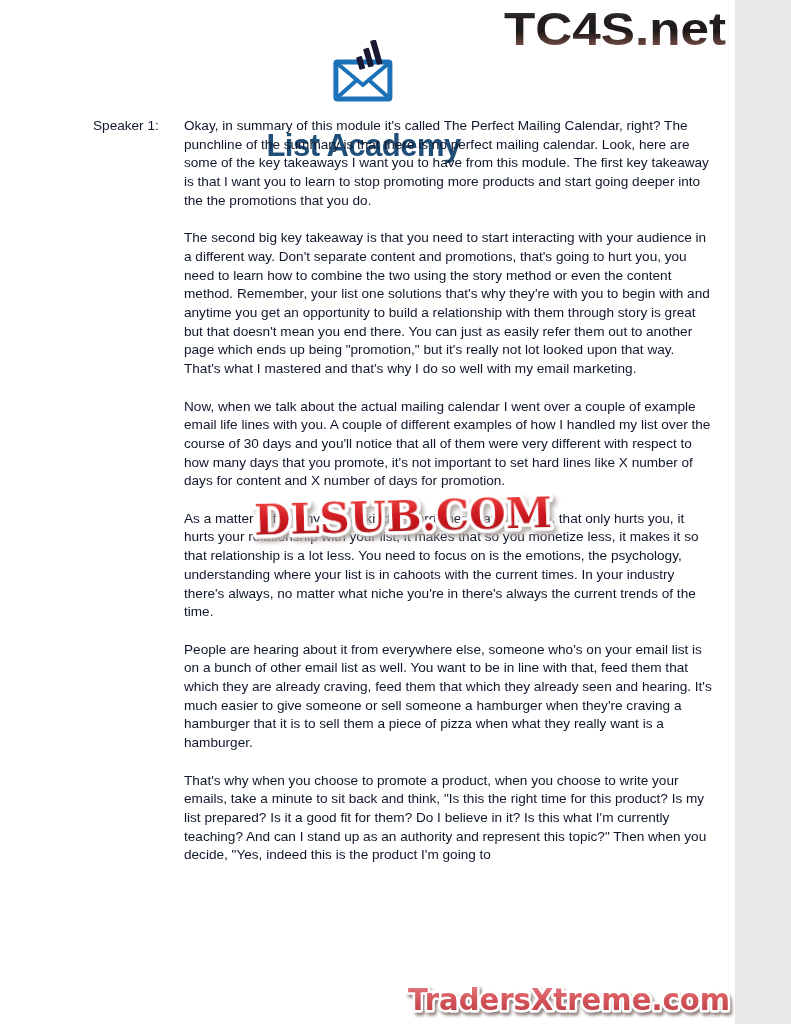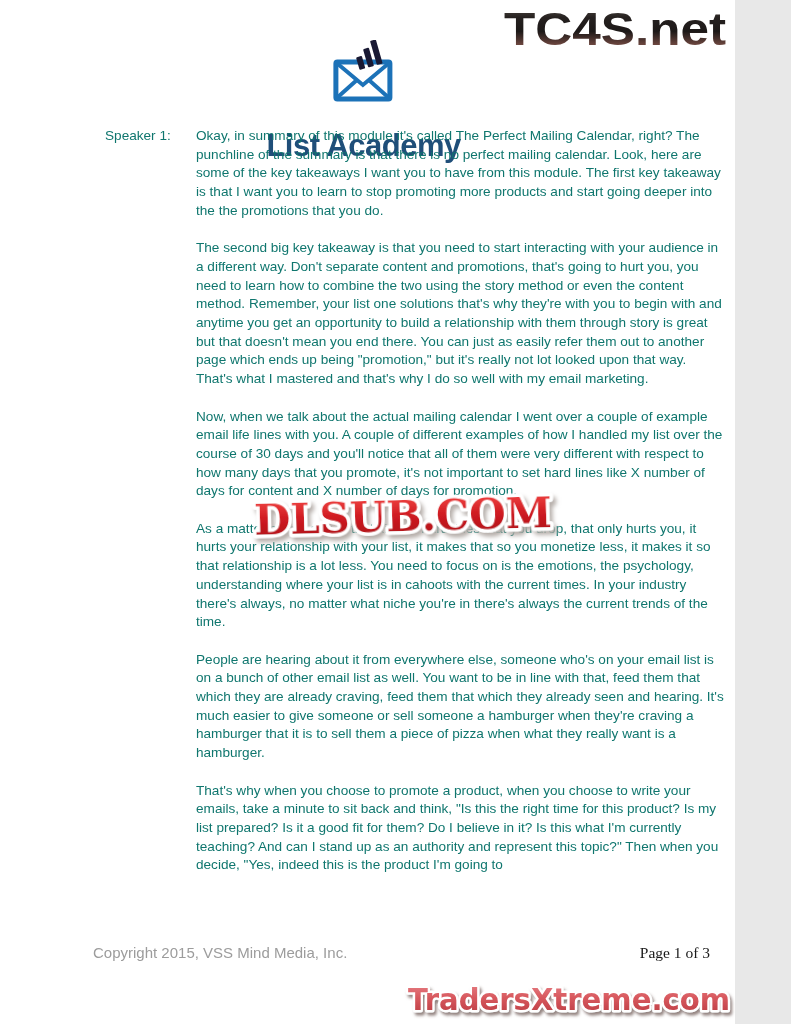--- a/index.html
+++ b/index.html
@@ -38,27 +38,26 @@
     font-weight: bold;
     color: #1f4e79;
     letter-spacing: -0.5px;
     padding-top: 14px;
   }
 
   
   .transcript {
     position: absolute;
     left: 93px;
-    top: 127px;
+    top: 117px;
     width: 620px;
     display: flex;
-    color: #0f766e;
+    color: #0f172a;
     font-size: 13.6px;
     line-height: 18.7px;
-    margin-left: 12px;
   }
   .speaker-col { width: 91px; flex-shrink: 0; }
   .para-col { width: 529px; text-align: left; }
   .para-col p { margin: 0 0 18.7px 0; }
   .para-col p:last-child { margin-bottom: 0; }
 
   
   .dlsub-wrap {
     position: absolute;
     left: 238px;
@@ -156,24 +155,20 @@
           <stop offset="100%" stop-color="#a80f16"></stop>
         </linearGradient>
         <filter id="dlsubShadow" x="-20%" y="-20%" width="140%" height="160%">
           <feDropShadow dx="3" dy="4" stdDeviation="2.2" flood-color="#b2aaa6" flood-opacity="0.95"></feDropShadow>
         </filter>
       </defs>
       <text x="165" y="48" text-anchor="middle" textLength="298" lengthAdjust="spacingAndGlyphs" font-family="DejaVu Serif, serif" font-weight="bold" font-size="43" fill="url(#gradRed)" stroke="#ffffff" stroke-width="7" stroke-linejoin="round" paint-order="stroke" filter="url(#dlsubShadow)">DLSUB.COM</text>
     </svg>
   </div>
 
-  <div class="footer">
-    <span class="copyright">Copyright 2015, VSS Mind Media, Inc.</span>
-    <span class="page-indicator">Page 1 of 3</span>
-  </div>
 
   <div class="traders-wrap">
     <svg width="336" height="46" viewBox="0 0 336 46">
       <defs>
         <linearGradient id="gradPink" x1="0" y1="0" x2="0" y2="1">
           <stop offset="0%" stop-color="#e8858a"></stop>
           <stop offset="45%" stop-color="#d8595f"></stop>
           <stop offset="100%" stop-color="#b93a40"></stop>
         </linearGradient>
         <filter id="tradShadow" x="-15%" y="-25%" width="130%" height="170%">

